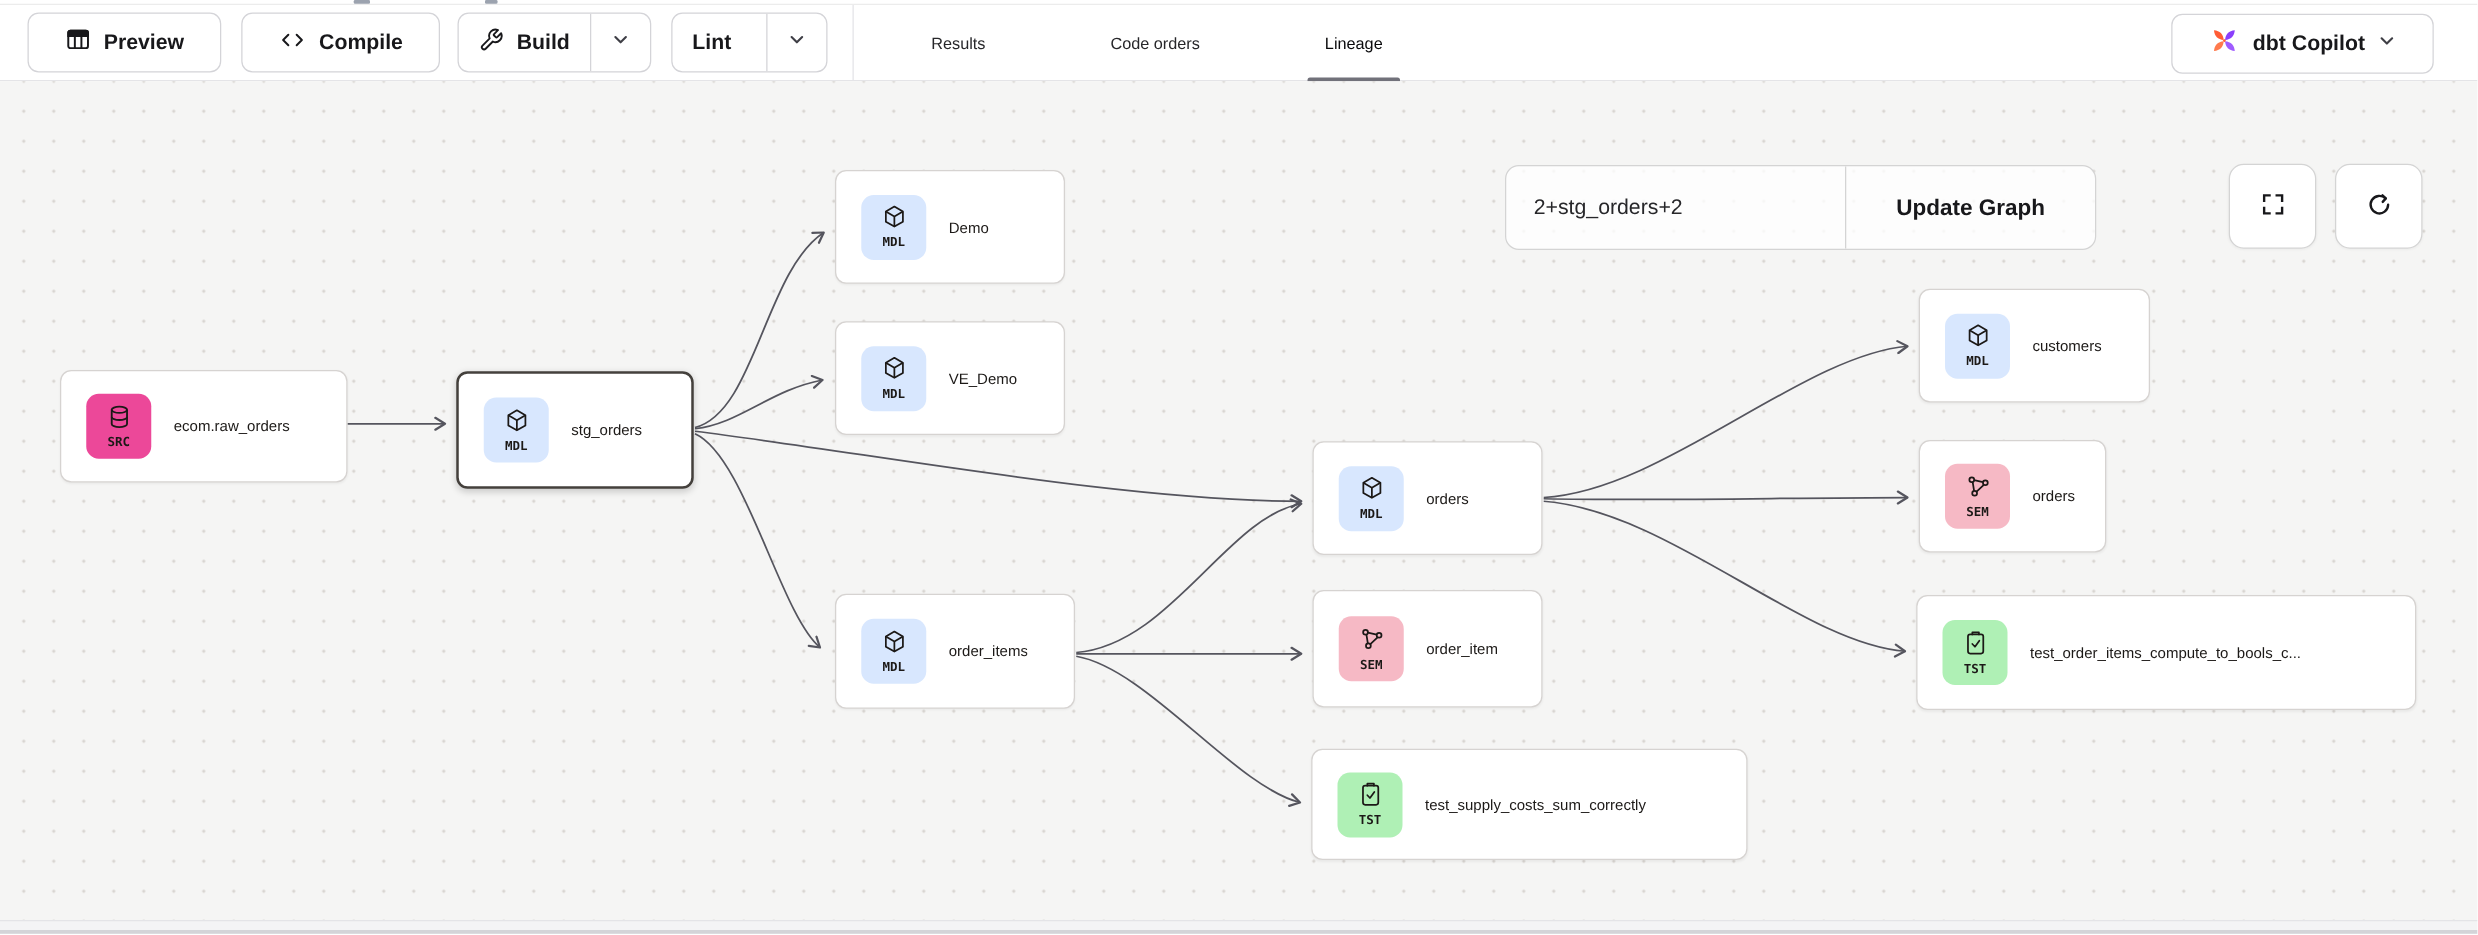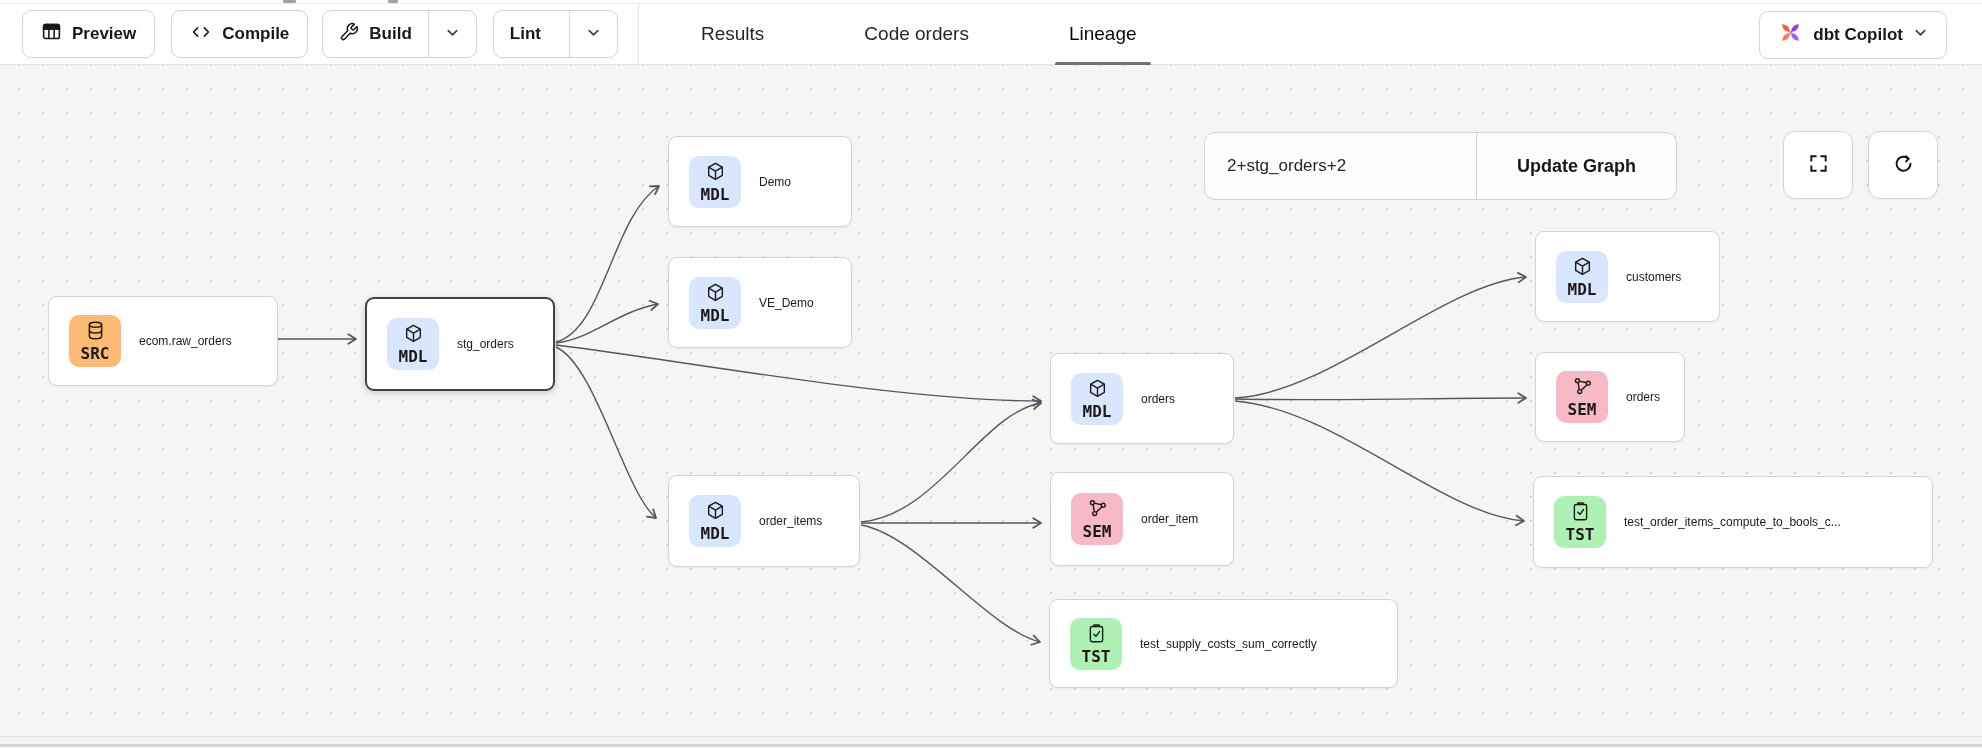--- a/index.html
+++ b/index.html
@@ -6,52 +6,52 @@
   html,body { width:1982px; height:748px; overflow:hidden; background:#fff;
     font-family:"Liberation Sans","DejaVu Sans",sans-serif; color:#18181b; }
 
   
   .top-strip { height:4px; background:#fff; border-bottom:1px solid #ececec; position:relative; }
   .top-strip .remnant { position:absolute; top:0; height:3px; background:#9ca3af; border-radius:1px; }
 
   
   .toolbar { height:61px; background:#fff; border-bottom:1px solid #e4e4e7;
     display:flex; align-items:center; position:relative; }
-  .btn { display:flex; align-items:center; gap:10px; height:48px; padding:0 18px;
+  .btn { display:flex; align-items:center; gap:10px; height:48px; padding:0 29px;
     background:#fff; border:1px solid #d4d4d8; border-radius:9px; font-size:17px;
     font-weight:700; color:#18181b; cursor:pointer; }
   .btn svg { flex:0 0 auto; }
   .btn-group { display:flex; height:48px; border:1px solid #d4d4d8; border-radius:9px; overflow:hidden; background:#fff; }
   .btn-group .main { display:flex; align-items:center; gap:10px; padding:0 16px; font-size:17px; font-weight:700; cursor:pointer; }
   .btn-group .caret { display:flex; align-items:center; justify-content:center; width:48px;
     border-left:1px solid #d4d4d8; cursor:pointer; }
   .tb-sep { width:1px; align-self:stretch; background:#e4e4e7; margin-left:20px; }
 
   .tabs { display:flex; align-items:stretch; height:100%; padding-left:48px; gap:72px; }
-  .tab { display:flex; align-items:center; padding:0 14px; font-size:19px; color:#27272a;
+  .tab { display:flex; align-items:center; padding:0 14px; font-size:13px; color:#27272a;
     cursor:pointer; position:relative; white-space:nowrap; }
   .tab.active { color:#09090b; font-weight:400; }
   .tab.active::after { content:""; position:absolute; left:0; right:0; bottom:-1px;
     height:3px; background:#71717a; border-radius:2px 2px 0 0; }
 
   .copilot { position:absolute; right:35px; top:7px;margin-left:36px; }
 
   
   .canvas { position:relative; width:1982px; height:671px; background:#f5f5f4;
     background-image:radial-gradient(circle,#d8d5d1 1.1px, rgba(0,0,0,0) 1.4px);
     background-size:24px 24px; background-position:7px 12px; overflow:hidden; }
   .edges { position:absolute; left:0; top:0; width:1982px; height:671px; }
 
   .node { position:absolute; background:#fff; border:1px solid #d6d3d1; border-radius:9px;
     display:flex; align-items:center; padding:0 20px; gap:18px;
     box-shadow:0 1px 2px rgba(0,0,0,.05); cursor:pointer; }
   .node.selected { border:2px solid #44403c; box-shadow:0 2px 6px rgba(0,0,0,.18); }
   .badge { width:52px; height:52px; border-radius:10px; display:flex; flex-direction:column;
     align-items:center; justify-content:center; gap:1px; flex:0 0 auto; }
-  .badge-label { font-family:"DejaVu Sans Mono","Liberation Mono",monospace; font-size:16px;
+  .badge-label { font-family:"DejaVu Sans Mono","Liberation Mono",monospace; font-size:10px;
     font-weight:700; color:#1c1917; line-height:1; }
   .node-label { font-size:12px; color:#1c1917; white-space:nowrap; overflow:hidden; text-overflow:ellipsis; }
 
   
   .selector-group { position:absolute; left:1204px; top:67px; width:473px; height:68px;
     display:flex; background:rgba(255,255,255,.78); border:1px solid #d4d4d4; border-radius:11px;
     overflow:hidden; }
   .selector-input { flex:1; border:none; outline:none; background:transparent; padding:0 22px;
     font-size:17px; color:#27272a; font-family:inherit; }
   .update-graph { width:200px; border:none; border-left:1px solid #d4d4d4; background:transparent;
@@ -172,21 +172,21 @@
         <path d="M861,458 C920,458 985,458 1041,458" fill="none" stroke="#55555e" stroke-width="1.4" marker-end="url(#arrow)"></path>
         <path d="M861,460 C918,470 988,564 1040,577" fill="none" stroke="#55555e" stroke-width="1.4" marker-end="url(#arrow)"></path>
         <path d="M1235,333 C1330,328 1442,219 1526,212" fill="none" stroke="#55555e" stroke-width="1.4" marker-end="url(#arrow)"></path>
         <path d="M1235,334 C1330,336 1430,333 1526,333" fill="none" stroke="#55555e" stroke-width="1.4" marker-end="url(#arrow)"></path>
         <path d="M1235,336 C1336,344 1442,450 1524,456" fill="none" stroke="#55555e" stroke-width="1.4" marker-end="url(#arrow)"></path>
       </g>
   </svg>
 
   <div id="nodes-layer">
       <div class="node" style="left: 48px; top: 231px; width: 230px; height: 90px;">
-        <span class="badge" style="background: #fdba74;">
+        <span class="badge" style="background: #ec4899;">
           <span><svg width="21" height="21" viewBox="0 0 24 24" fill="none" stroke="#1c1917" stroke-width="1.7">
               <ellipse cx="12" cy="5.5" rx="7" ry="2.9"></ellipse>
               <path d="M5 5.5v13c0 1.6 3.1 2.9 7 2.9s7-1.3 7-2.9v-13"></path>
               <path d="M5 12c0 1.6 3.1 2.9 7 2.9s7-1.3 7-2.9"></path>
             </svg></span>
           <span class="badge-label">SRC</span>
         </span>
         <span class="node-label">ecom.raw_orders</span>
       </div>
       <div class="node selected" style="left: 365px; top: 232px; width: 190px; height: 94px;">

